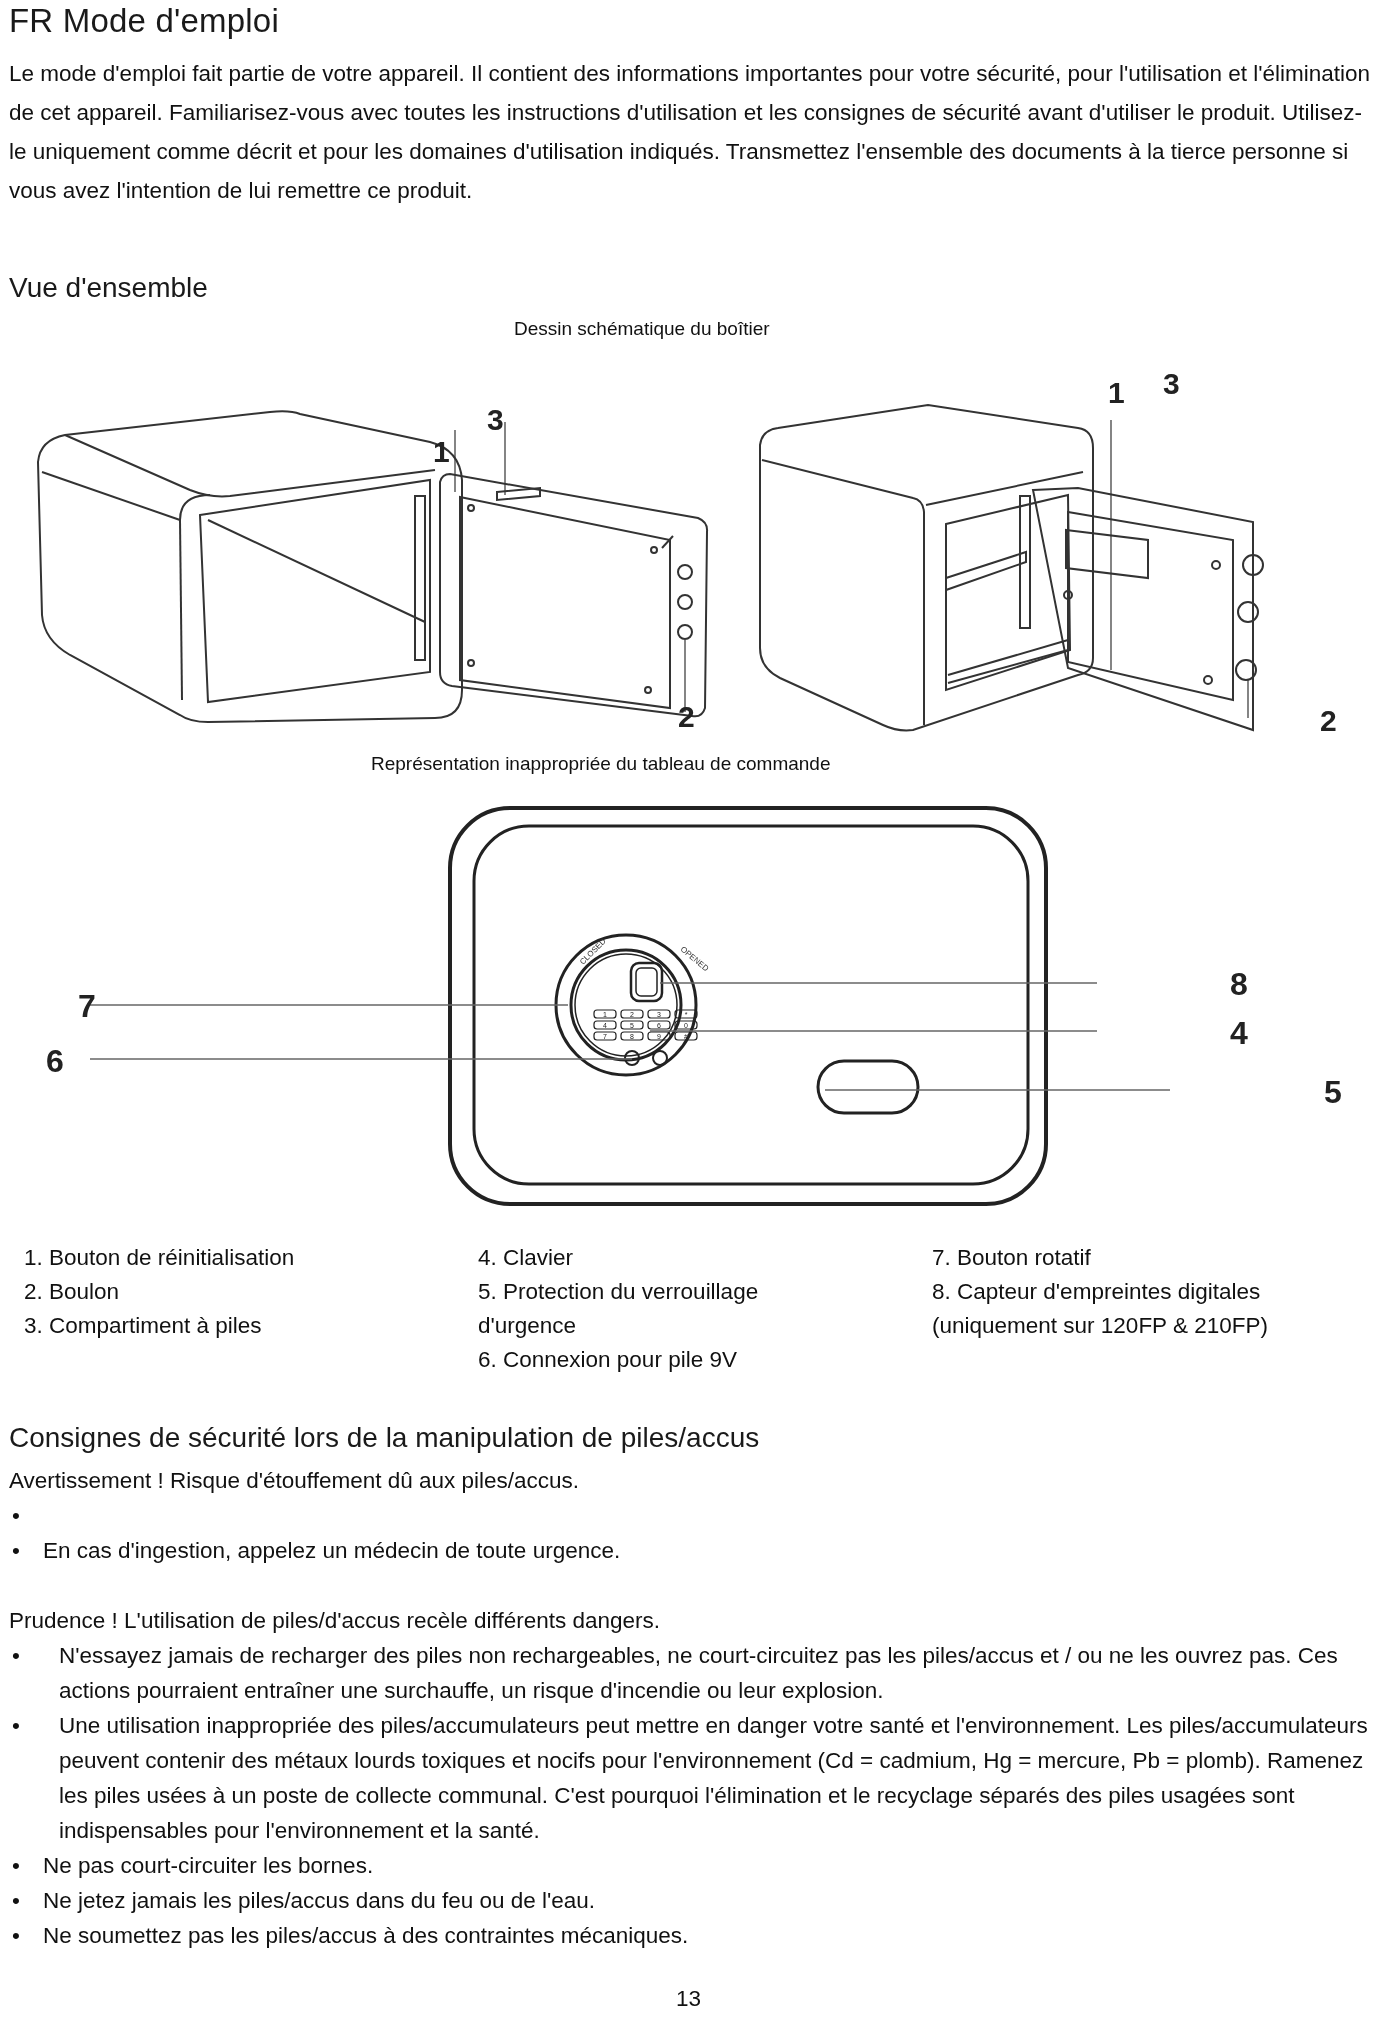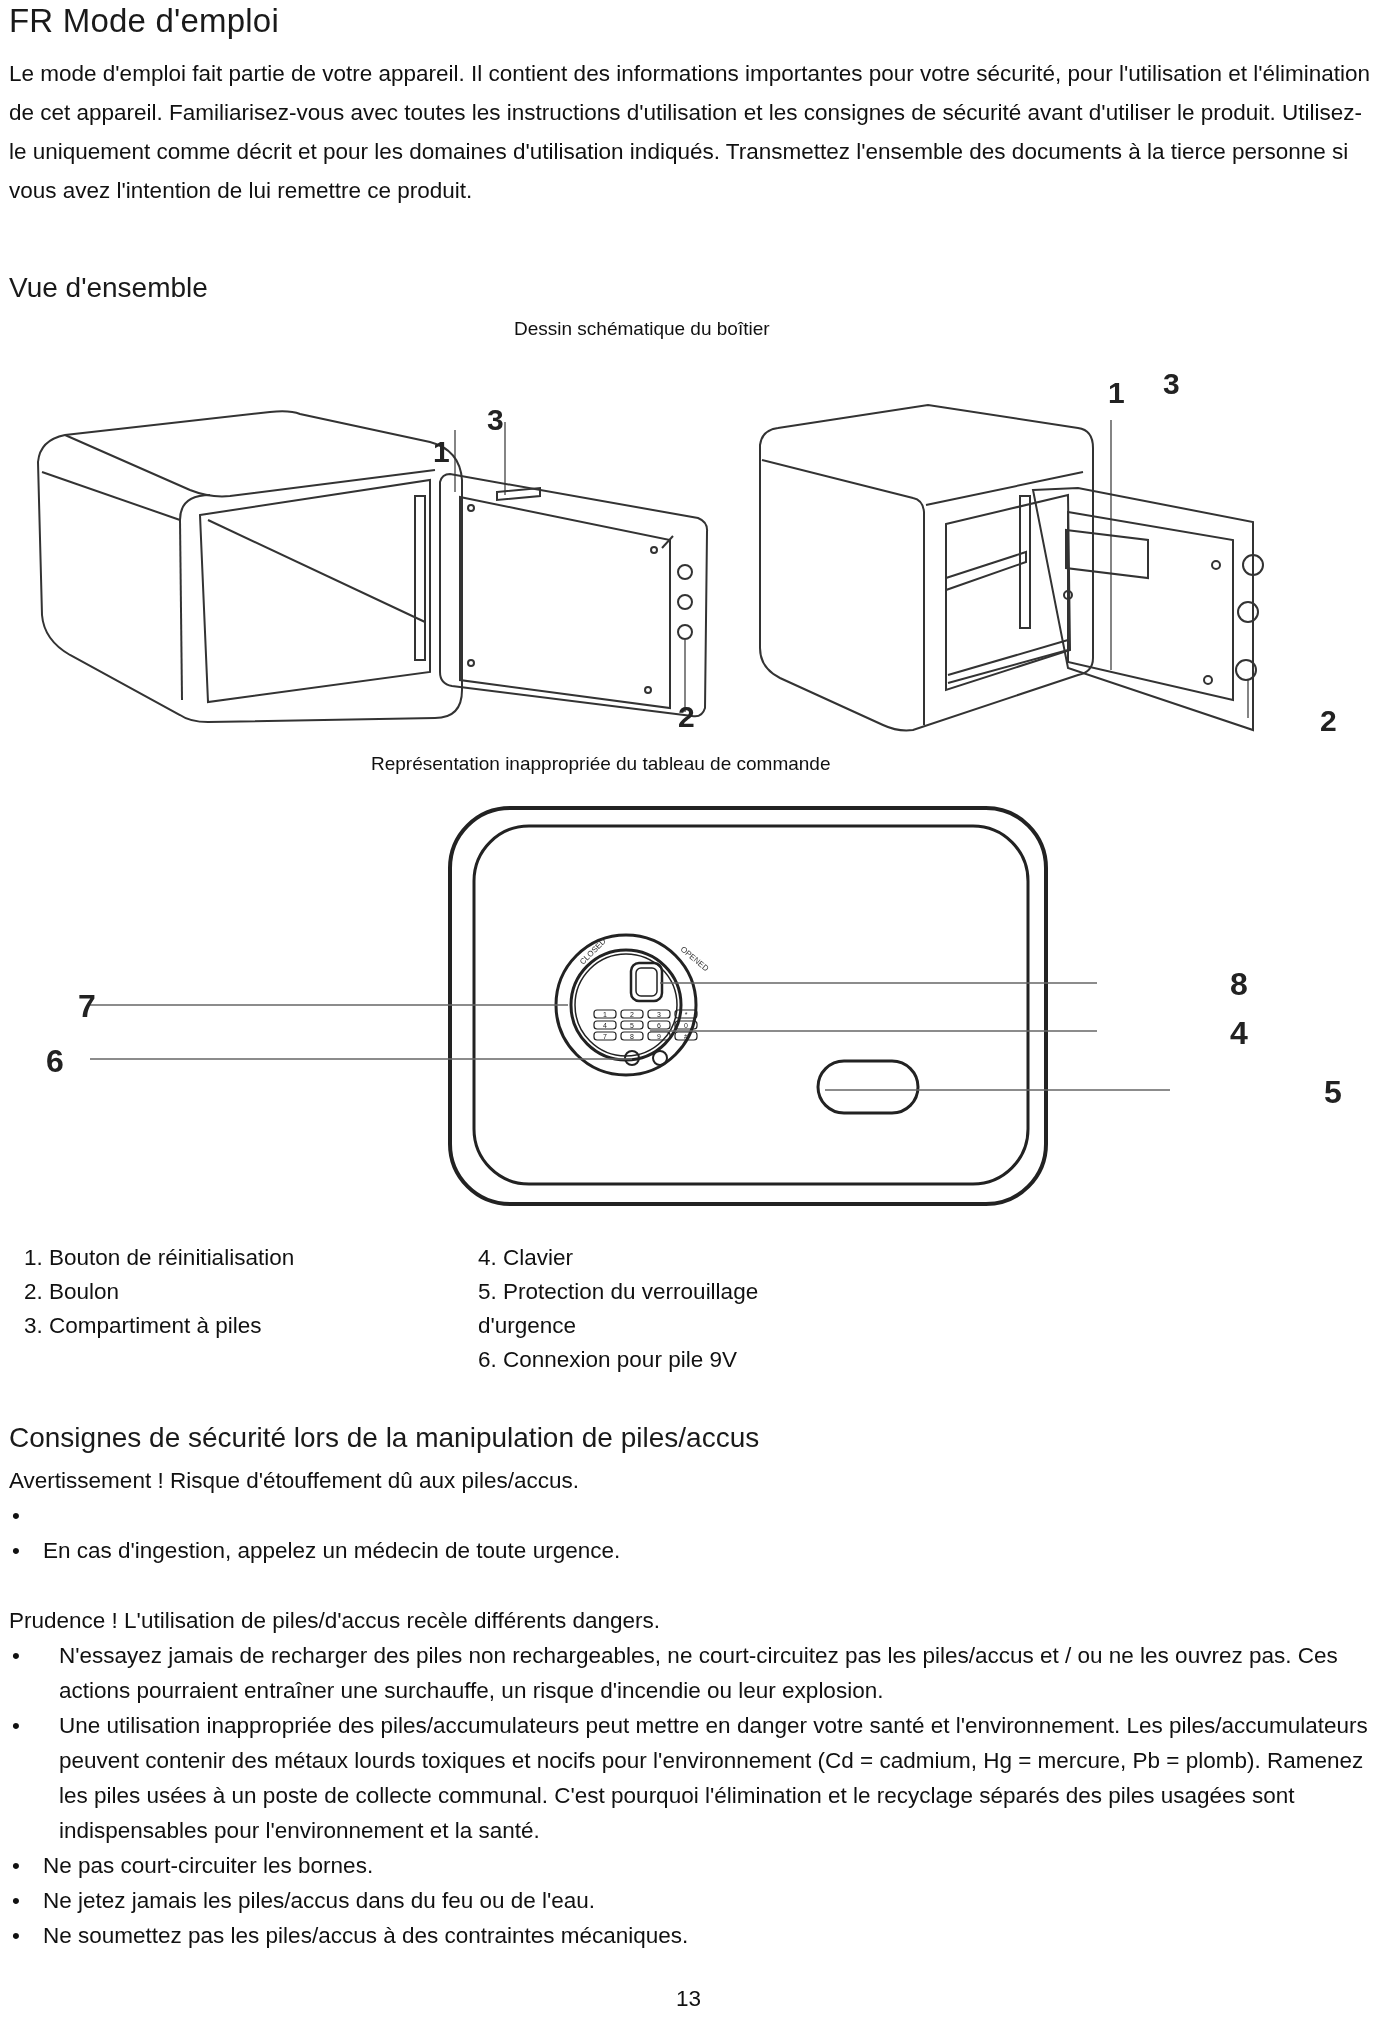--- a/index.html
+++ b/index.html
@@ -160,20 +160,23 @@
   <div class="leg-item">2. Boulon</div>
   <div class="leg-item">3. Compartiment à piles</div>
 </div>
 <div class="abs legend-col leg2">
   <div class="leg-item">4. Clavier</div>
   <div class="leg-item">5. Protection du verrouillage
 d'urgence</div>
   <div class="leg-item">6. Connexion pour pile 9V</div>
 </div>
 <div class="abs legend-col leg3">
+  <div class="leg-item">7. Bouton rotatif</div>
+  <div class="leg-item">8. Capteur d'empreintes digitales
+(uniquement sur 120FP &amp; 210FP)</div>
 </div>
 
 <div class="abs h3">Consignes de sécurité lors de la manipulation de piles/accus</div>
 <div class="abs para warn">Avertissement ! Risque d'étouffement dû aux piles/accus.</div>
 <div class="abs para bul1">
   <div class="bi">
       <span class="dot">•</span>
     </div>
   <div class="bi">
       <span class="dot">•</span>

